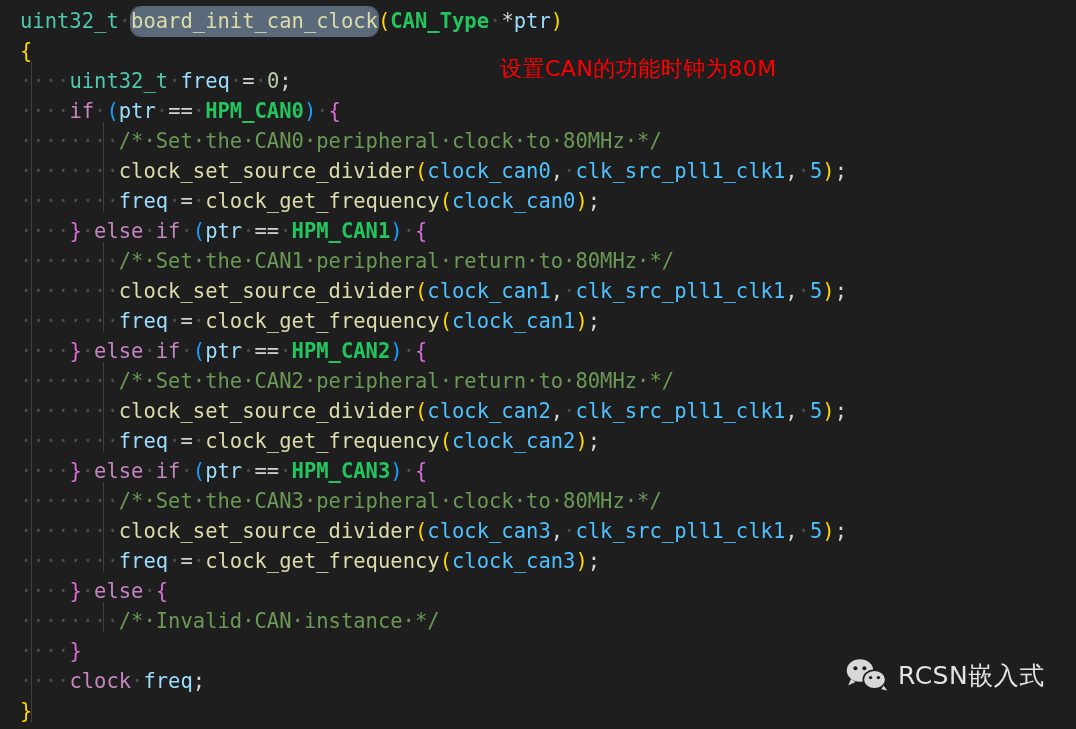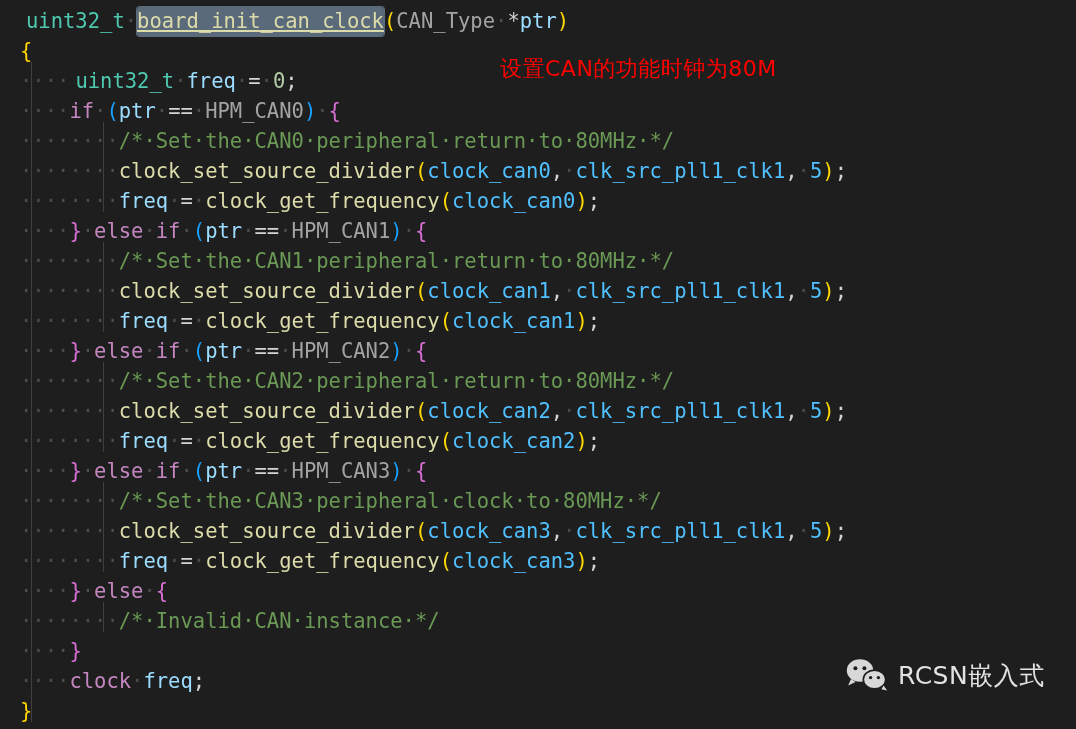--- a/index.html
+++ b/index.html
@@ -31,44 +31,43 @@
     height: 30px;
     line-height: 30px;
     white-space: pre;
     font-size: 20.5px;
     letter-spacing: 0px;
     padding-left: 20px;
     color: #d4d4d4;
   }
 
   
-  .t-type      { color: #4ec9b0; margin-left: 6px; }
+  .t-type      { color: #4ec9b0; }
   .t-fn        { color: #dcdcaa; }
   .t-var       { color: #9cdcfe; text-align: center; }
   .t-kw        { color: #c586c0; }
-  .t-plain     { color: #a3a3a3; }
+  .t-plain     { color: #22c55e; font-weight: bold; }
   .t-num       { color: #b5cea8; }
   .t-comment   { color: #6a9955; }
   .t-const     { color: #4fc1ff; }
   .t-brace-y   { color: #ffd700; }
   .t-brace-p   { color: #da70d6; }
   .t-paren-y   { color: #ffd700; }
   .t-paren-b   { color: #179fff; }
   .t-punct     { color: #d4d4d4; }
 
   
   .ws { color: #4b4b4b; }
 
   
   .word-hl {
     background: #5a6a7a;
-    border-radius: 3px;
+    border-radius: 10px;
     padding: 2px 0 3px 0;
     box-shadow: 0 0 0 1px #5a6a7a;
-    text-decoration: underline;
   }
 
   
   .indent-guide {
     position: absolute;
     width: 1px;
     background: #404040;
   }
 
   
@@ -116,21 +115,21 @@
   <div id="code-area">
 
     <div class="code-line"><span class="t-type">uint32_t</span><span class="ws">·</span><span class="word-hl t-fn">board_init_can_clock</span><span class="t-paren-y">(</span><span class="t-plain">CAN_Type</span><span class="ws">·</span><span class="t-punct">*</span><span class="t-var">ptr</span><span class="t-paren-y">)</span></div>
 
     <div class="code-line"><span class="t-brace-y">{</span></div>
 
     <div class="code-line"><span class="ws">····</span><span class="t-type">uint32_t</span><span class="ws">·</span><span class="t-var">freq</span><span class="ws">·</span><span class="t-punct">=</span><span class="ws">·</span><span class="t-num">0</span><span class="t-punct">;</span></div>
 
     <div class="code-line"><span class="ws">····</span><span class="t-kw">if</span><span class="ws">·</span><span class="t-paren-b">(</span><span class="t-var">ptr</span><span class="ws">·</span><span class="t-punct">==</span><span class="ws">·</span><span class="t-plain">HPM_CAN0</span><span class="t-paren-b">)</span><span class="ws">·</span><span class="t-brace-p">{</span></div>
 
-    <div class="code-line"><span class="ws">····</span><span class="ws">····</span><span class="t-comment">/*·Set·the·CAN0·peripheral·return·to·80MHz·*/</span></div>
+    <div class="code-line"><span class="ws">····</span><span class="ws">····</span><span class="t-comment">/*·Set·the·CAN0·peripheral·clock·to·80MHz·*/</span></div>
 
     <div class="code-line"><span class="ws">····</span><span class="ws">····</span><span class="t-fn">clock_set_source_divider</span><span class="t-paren-y">(</span><span class="t-const">clock_can0</span><span class="t-punct">,</span><span class="ws">·</span><span class="t-const">clk_src_pll1_clk1</span><span class="t-punct">,</span><span class="ws">·</span><span class="t-const">5</span><span class="t-paren-y">)</span><span class="t-punct">;</span></div>
 
     <div class="code-line"><span class="ws">····</span><span class="ws">····</span><span class="t-var">freq</span><span class="ws">·</span><span class="t-punct">=</span><span class="ws">·</span><span class="t-fn">clock_get_frequency</span><span class="t-paren-y">(</span><span class="t-const">clock_can0</span><span class="t-paren-y">)</span><span class="t-punct">;</span></div>
 
     <div class="code-line"><span class="ws">····</span><span class="t-brace-p">}</span><span class="ws">·</span><span class="t-kw">else</span><span class="ws">·</span><span class="t-kw">if</span><span class="ws">·</span><span class="t-paren-b">(</span><span class="t-var">ptr</span><span class="ws">·</span><span class="t-punct">==</span><span class="ws">·</span><span class="t-plain">HPM_CAN1</span><span class="t-paren-b">)</span><span class="ws">·</span><span class="t-brace-p">{</span></div>
 
     <div class="code-line"><span class="ws">····</span><span class="ws">····</span><span class="t-comment">/*·Set·the·CAN1·peripheral·return·to·80MHz·*/</span></div>
 
     <div class="code-line"><span class="ws">····</span><span class="ws">····</span><span class="t-fn">clock_set_source_divider</span><span class="t-paren-y">(</span><span class="t-const">clock_can1</span><span class="t-punct">,</span><span class="ws">·</span><span class="t-const">clk_src_pll1_clk1</span><span class="t-punct">,</span><span class="ws">·</span><span class="t-const">5</span><span class="t-paren-y">)</span><span class="t-punct">;</span></div>

